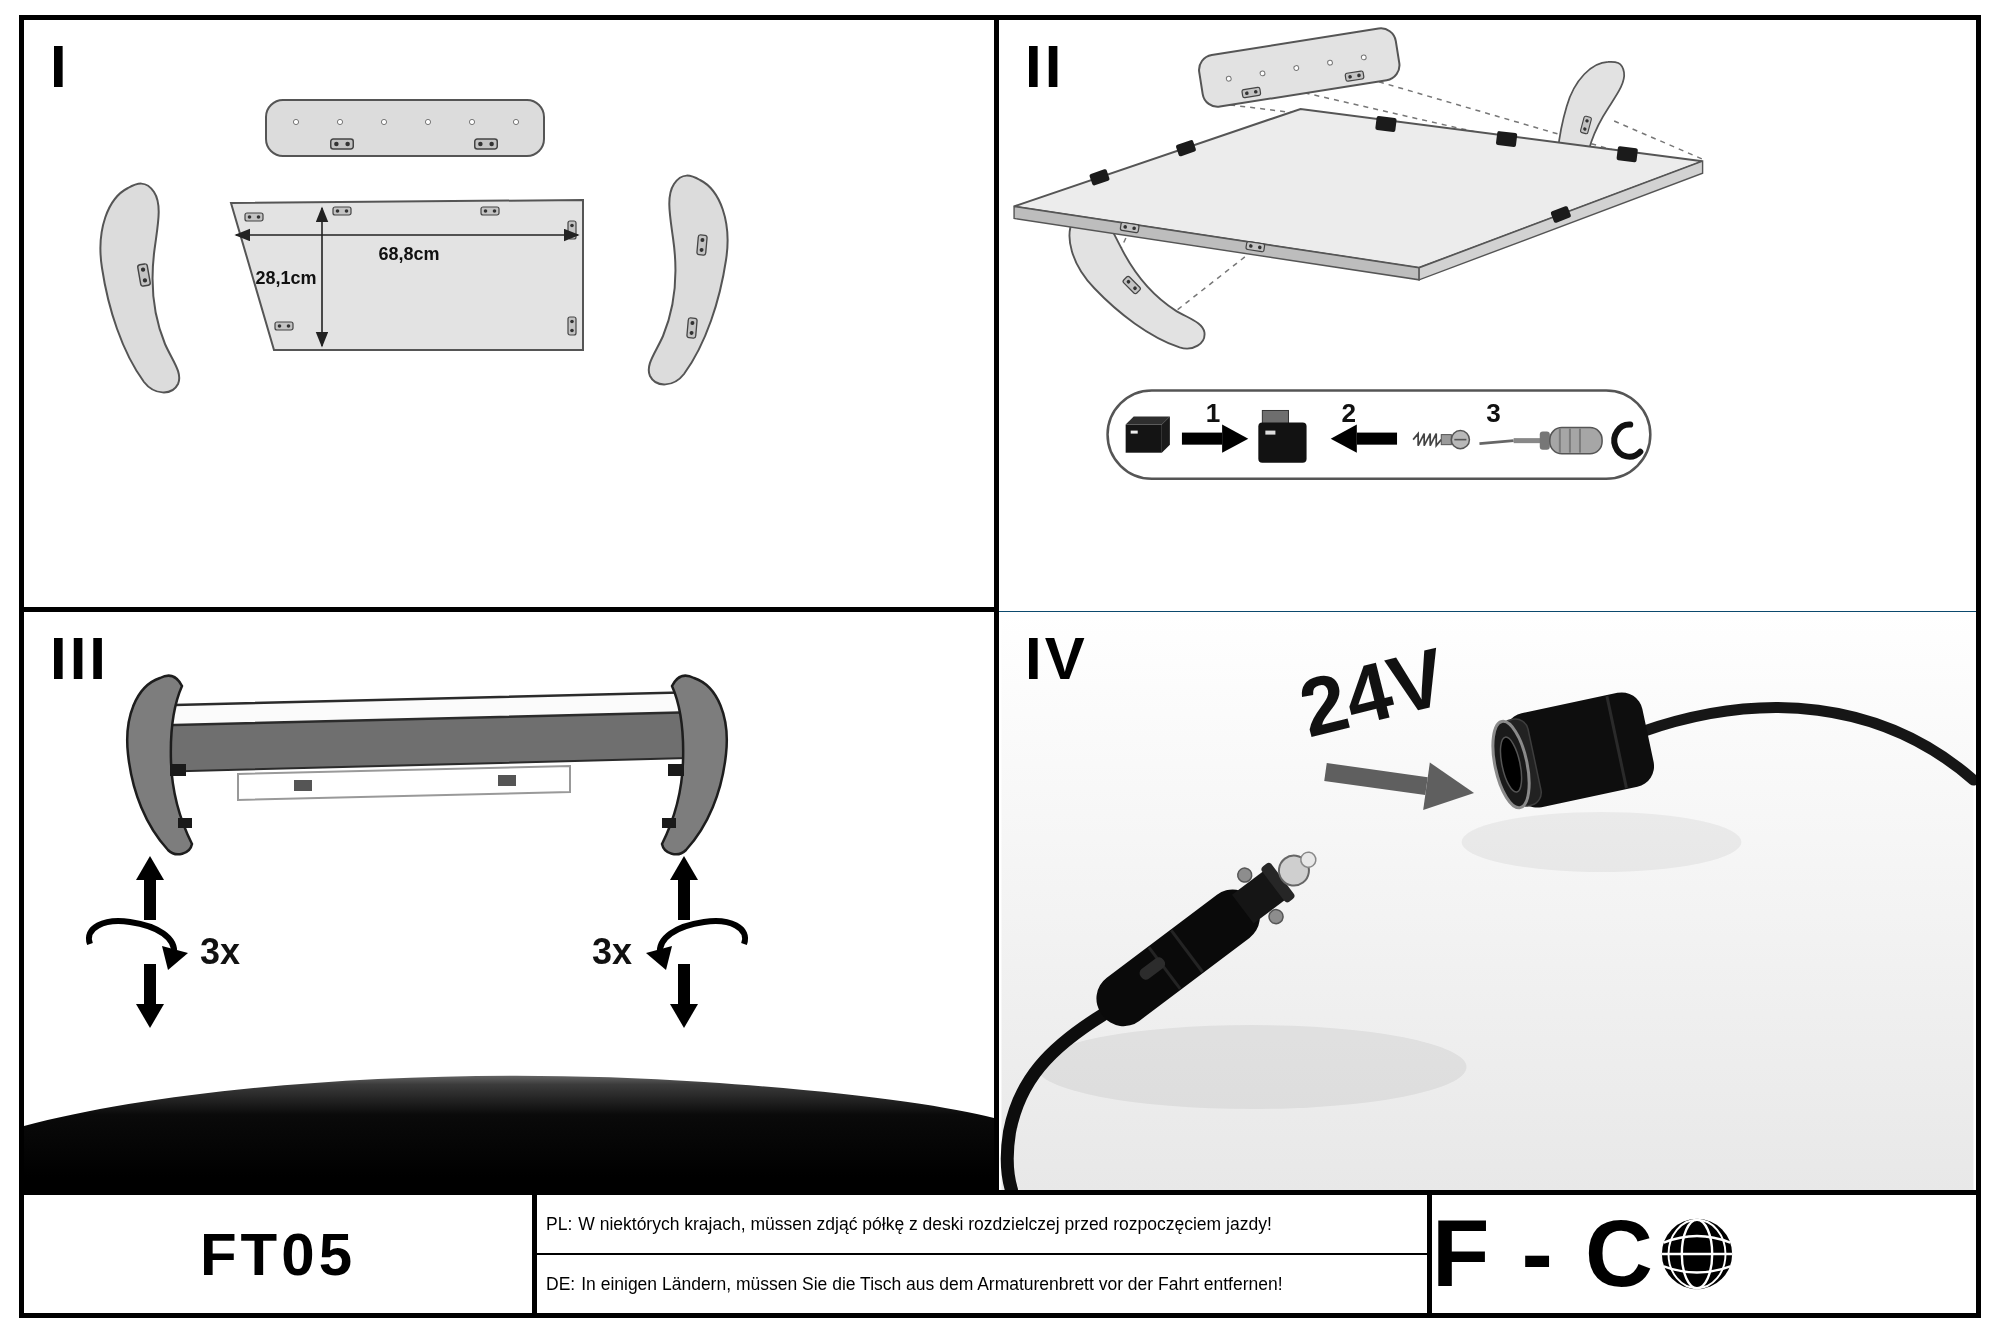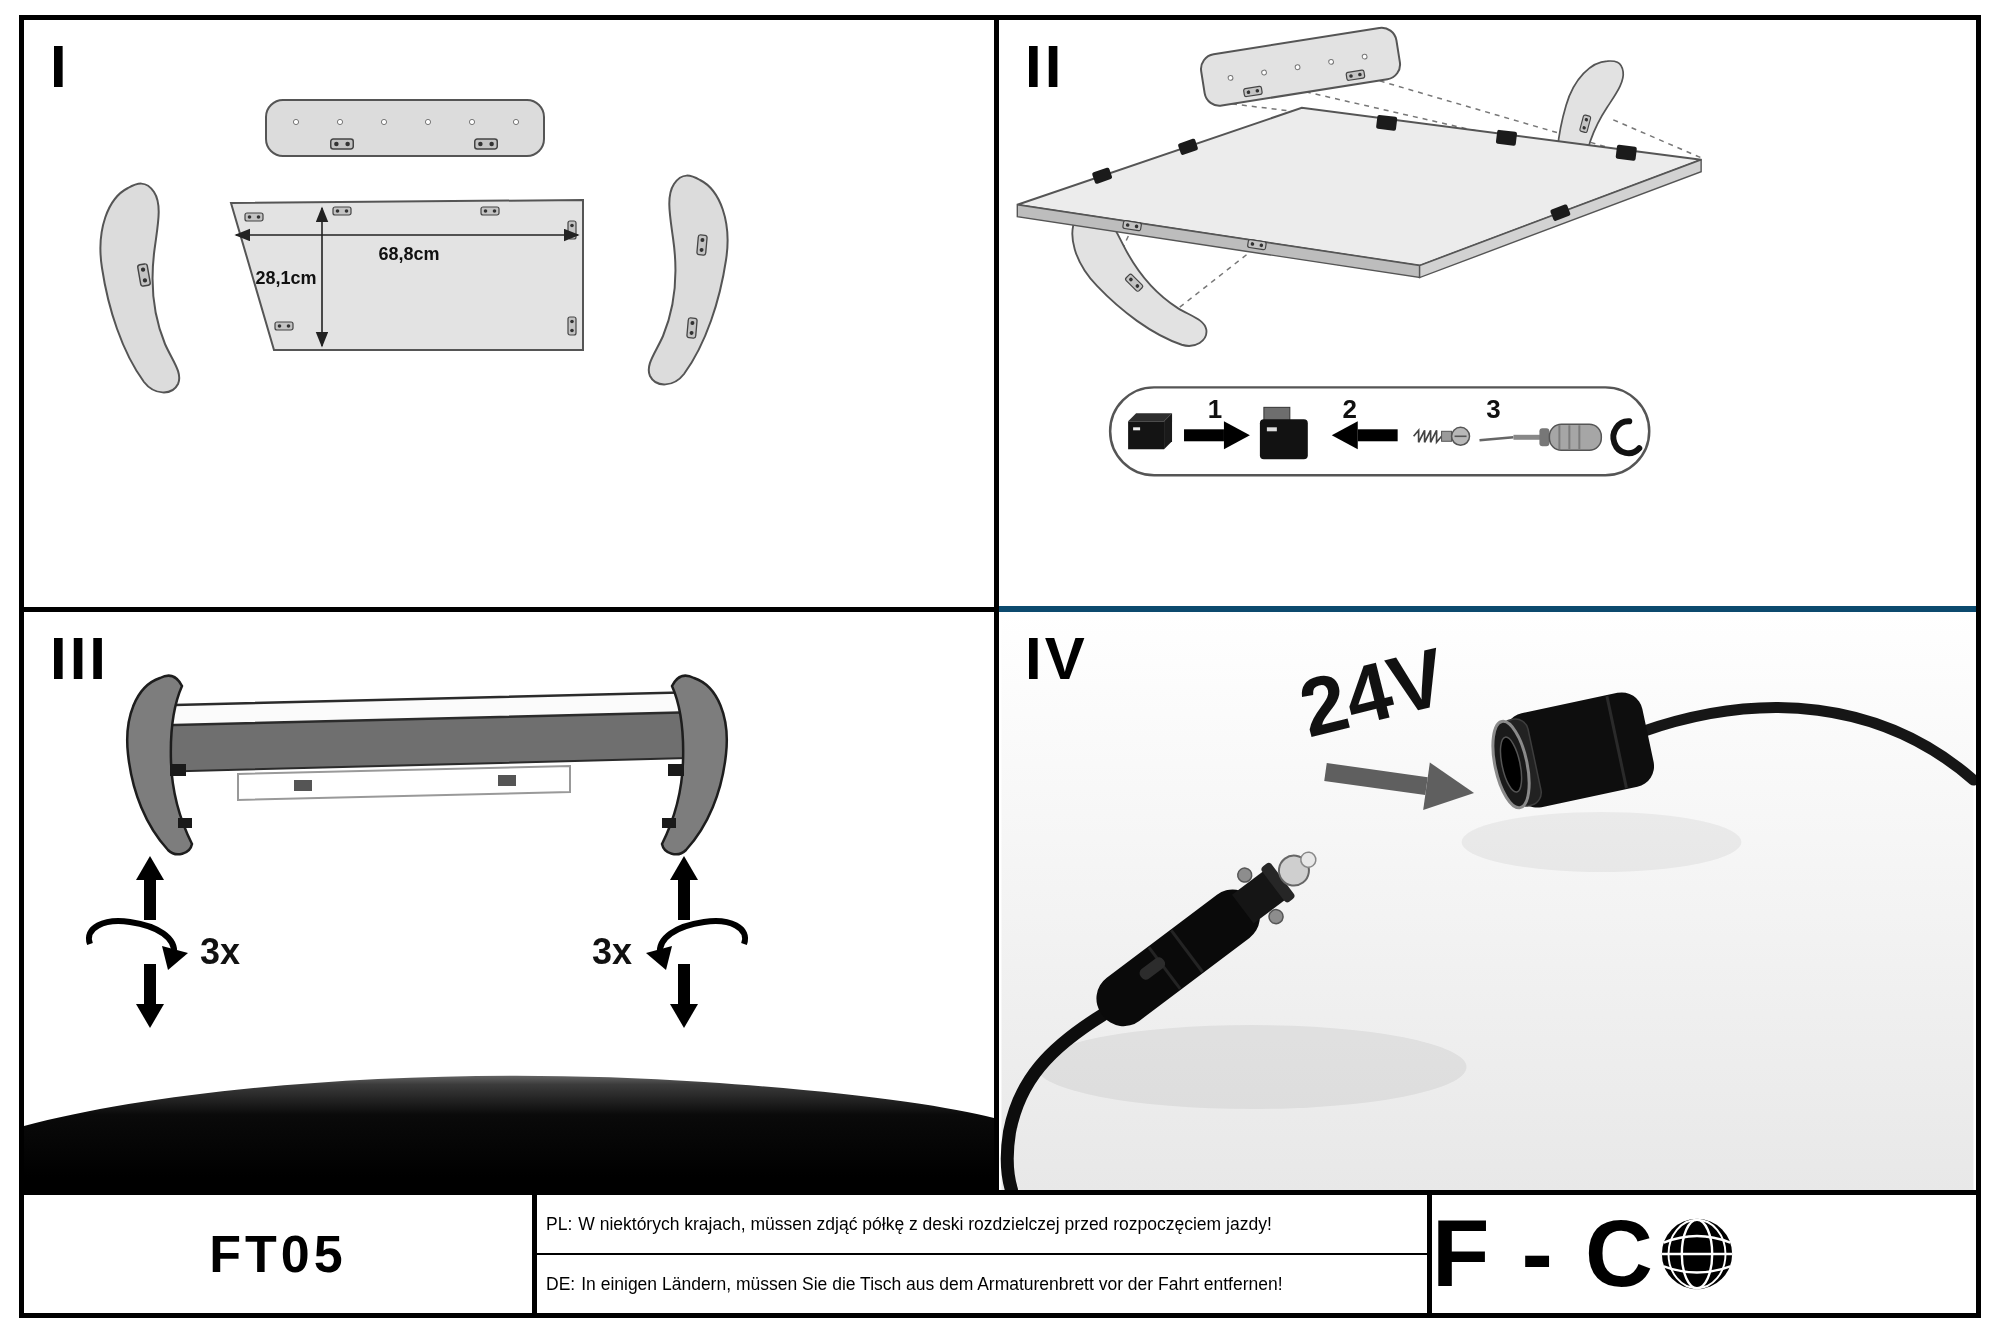--- a/index.html
+++ b/index.html
@@ -1,26 +1,26 @@
 <!DOCTYPE html>
 <html><head>
 <meta charset="utf-8">
 <style>
   *{box-sizing:border-box;margin:0;padding:0}
   html,body{width:2000px;height:1333px;background:#fff;font-family:"Liberation Sans",sans-serif;color:#000;position:relative}
   .sheet{position:absolute;left:19px;top:15px;width:1962px;height:1303px;border:5px solid #000;display:grid;grid-template-columns:975px 977px;grid-template-rows:592px 578px 1fr;background:#fff}
   .panel{position:relative;overflow:hidden;background:#fff}
   .p1{border-right:5px solid #000;border-bottom:5px solid #000}
-  .p2{border-bottom:6px solid #0c4a6e}
+  .p2{border-bottom:1px solid #0c4a6e}
   .p3{border-right:5px solid #000000}
   .plabel{position:absolute;top:12px;left:26px;font-size:60px;font-weight:900;letter-spacing:3px;z-index:3}
   .panel svg{position:absolute;inset:0;width:100%;height:100%}
   svg text{font-family:"Liberation Sans",sans-serif;fill:#111}
   .bar{grid-column:1/-1;border-top:5px solid #000;display:grid;grid-template-columns:508px 900px 1fr}
-  .model-cell{display:flex;align-items:center;justify-content:center;font-size:52px;font-weight:800;letter-spacing:4px}
+  .model-cell{display:flex;align-items:center;justify-content:center;font-size:60px;font-weight:800;letter-spacing:4px}
   .notes-cell{border-left:5px solid #000;border-right:5px solid #000;display:flex;flex-direction:column;background:#fff}
   .note{flex:1;display:flex;align-items:center;padding:8px 9px;font-size:17.5px;border-bottom:2px solid #000;white-space:nowrap;overflow:hidden}
   .note:last-child{border-bottom:none}
   .note .lang{margin-right:6px;flex:0 0 auto}
   .brand-cell{display:flex;align-items:center;justify-content:flex-start;font-weight:900;font-size:94px;letter-spacing:3px}
   .brand-cell .globe{width:76px;height:76px;margin:0 3px;flex:0 0 auto}
 </style>
 </head>
 <body>
 

